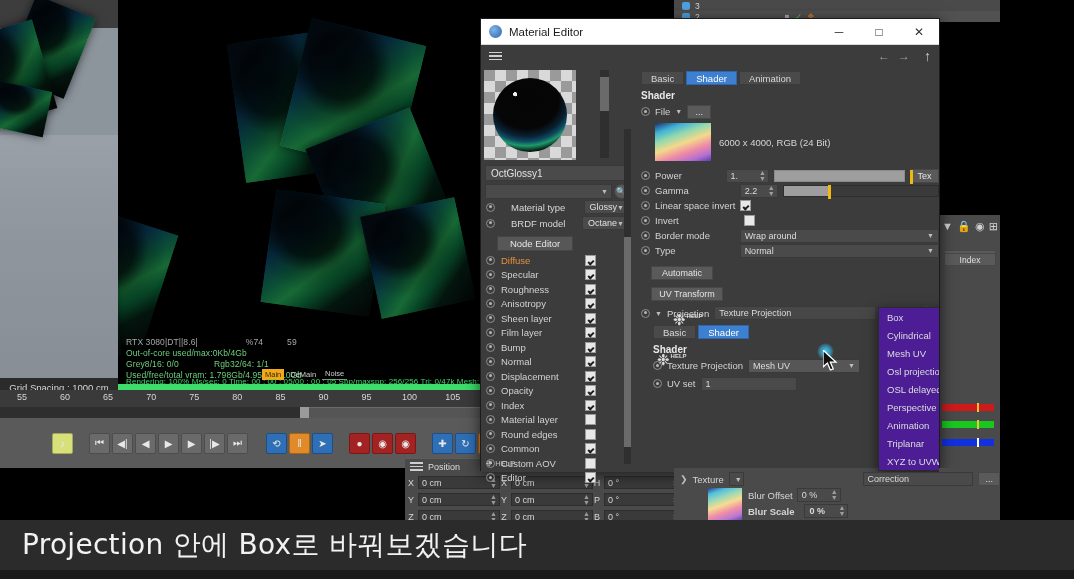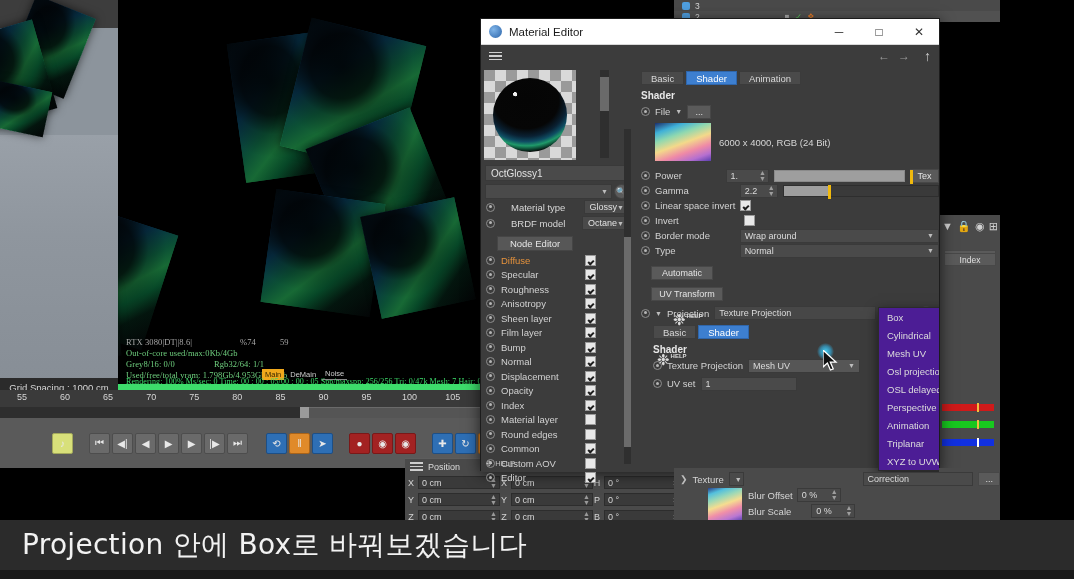--- a/index.html
+++ b/index.html
@@ -33,21 +33,21 @@
     box-shadow: 0 0 10px rgba(0,0,0,.6);
   }
 
   #viewport-main {
     left:118px; top:0; width:556px; height:385px;
     background:#000; overflow:hidden;
   }
 
   
   .hud {
-    position:absolute; left:8px; font-family:Liberation Serif, serif;
+    position:absolute; left:8px; font-family:Liberation Sans, sans-serif;
     font-size:8.5px; color:#2fd05a; white-space:nowrap; letter-spacing:.1px;
   }
   .hudrow { position:absolute; left:8px; display:flex; align-items:center; gap:4px;
             font-size:8.5px; white-space:nowrap; }
 
   #gpu-bar { top:336px; left:8px; width:290px; height:11px; }
 
   .hudbadge { font-size:7.5px; padding:1px 3px; color:#fff; }
 
   
@@ -1015,21 +1015,21 @@
       <span class="fld2" style="width:120px;">Correction</span>
       <span class="btnsm" style="width:22px;">...</span>
     </div>
     <div style="display:flex; align-items:flex-start; gap:6px; padding:2px 0 0 34px;">
       <span style="width:34px; height:32px; background:linear-gradient(160deg,#2a3f8a 0%,#53c0dd 16%,#9ad8b8 32%,#f5dd90 50%,#f08fa8 68%,#b977d2 86%,#6148b8 100%);"></span>
       <div>
         <div class="line" style="gap:4px;">
           <span>Blur Offset</span>
           <span class="fld2" style="width:44px;">0 %<span class="sp">▲<br>▼</span></span>
         </div>
-        <div class="line" style="gap:20px; margin-top:2px;">
+        <div class="line" style="gap:10px; margin-top:2px;font-weight:bold;">
           <span>Blur Scale</span>
           <span class="fld2" style="width:44px;">0 %<span class="sp">▲<br>▼</span></span>
         </div>
       </div>
     </div>
   </div>
 
   <div id="mix-row">
     <span class="radio"></span>
     <span style="font-size:9.5px; color:#d5d5d5;">Mix</span>

